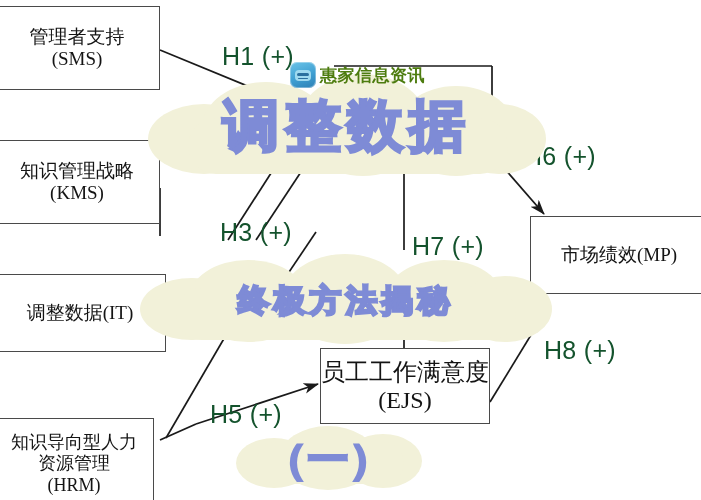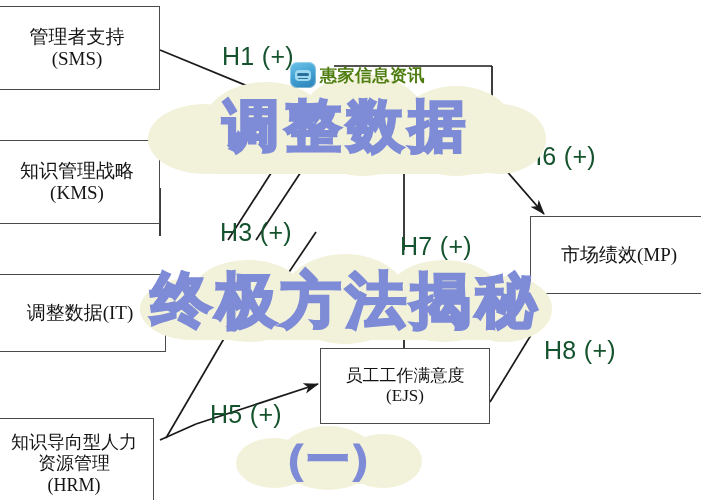--- a/index.html
+++ b/index.html
@@ -28,61 +28,61 @@
     line-height:1.18;
     z-index:3;
   }
   .box .ln{display:block;white-space:nowrap;}
 
   #box-sms{left:-6px;top:6px;width:166px;height:84px;font-size:19px;}
   #box-kms{left:-6px;top:140px;width:166px;height:84px;font-size:19px;}
   #box-it {left:-6px;top:274px;width:172px;height:78px;font-size:19px;}
   #box-hrm{left:-6px;top:418px;width:160px;height:92px;font-size:18px;}
   #box-mp {left:530px;top:216px;width:178px;height:78px;font-size:19px;}
-  #box-ejs{left:320px;top:348px;width:170px;height:76px;font-size:17px;}
+  #box-ejs{left:320px;top:348px;width:170px;height:76px;font-size:24px;}
 
   
   #links{position:absolute;left:0;top:0;width:701px;height:500px;z-index:2;}
 
   
   .hlabel{
     position:absolute;
     font-family:Liberation Sans, sans-serif;
     font-size:25px;
     color:#14532d;
     white-space:nowrap;
     z-index:4;
     letter-spacing:0.3px;
   }
   #h1{left:222px;top:42px;}
   #h3{left:172px;top:218px;margin-left:48px;}
   #h5{left:210px;top:400px;}
   #h6{left:524px;top:142px;}
-  #h7{left:400px;top:232px;}
+  #h7{left:412px;top:232px;}
   #h8{left:528px;top:336px;margin-left:16px;}
 
   
   .cloud{position:absolute;z-index:5;pointer-events:none;}
   .cloud .blobs{position:absolute;left:0;top:0;width:100%;height:100%;}
   .cloud .blob{position:absolute;background:#f2f1d9;border-radius:50%;}
   .cloud .wtext{
     position:absolute;left:0;top:0;width:100%;height:100%;
     display:flex;align-items:center;justify-content:center;
     color:#7e8bd6;
     font-family:"DejaVu Sans", sans-serif;
     font-weight:bold;
     -webkit-text-stroke:3px #7e8bd6;
     paint-order:stroke fill;
     white-space:nowrap;
   }
 
   #wm1{left:148px;top:78px;width:398px;height:98px;}
   #wm1 .wtext{font-size:56px;letter-spacing:6px;}
   #wm2{left:140px;top:258px;width:412px;height:86px;}
-  #wm2 .wtext{font-size:60px;letter-spacing:5px;}
+  #wm2 .wtext{font-size:31px;letter-spacing:5px;}
   #wm3{left:236px;top:426px;width:186px;height:66px;}
   #wm3 .wtext{font-size:40px;letter-spacing:2px;}
 
   
   #brand{
     position:absolute;left:290px;top:62px;
     display:flex;align-items:center;gap:4px;
     z-index:6;
   }
   #brand .bicon{

